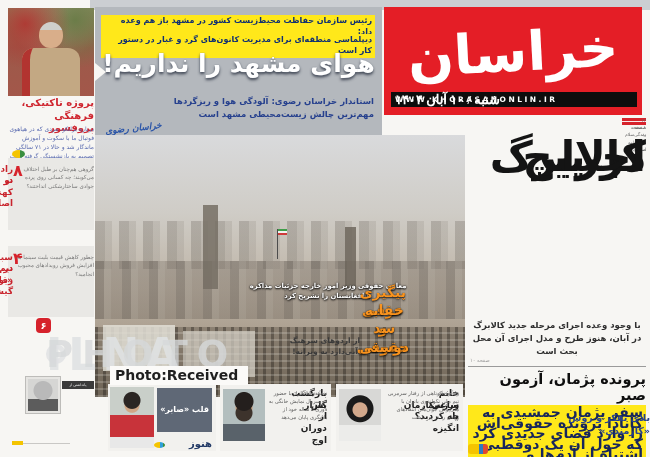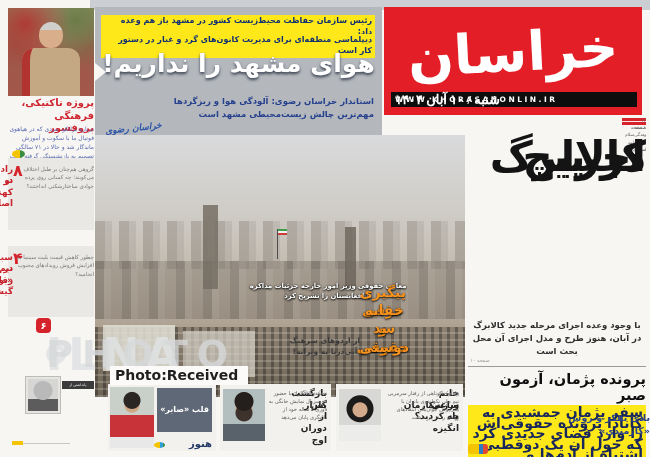--- a/index.html
+++ b/index.html
@@ -266,21 +266,21 @@
       <span>سبقت نیم‌بهای «یورو»</span>
         <br>
       <span>در رقابت گیشه</span>
     </div>
     <div class="sb-txt">چطور کاهش قیمت بلیت سینما به افزایش فروش رویدادهای محبوب انجامید؟</div>
   </div>
 
   <div class="supp-icon">۶</div>
   <div class="sb sb-item4-text">
     <span style="position:static">از اردوهای سرهنگ</span><br>
-    <span style="position:static">آبی‌درنا به ویرانه!</span>
+    <span style="position:static">آبی‌دارد به ویرانه!</span>
   </div>
 
   <div class="photo-writer"></div>
   <div class="writer-strip">یادداشتی از سیدصادق غفوریان</div>
   <div class="sb sb-title5">
     <span style="position:static">بلای تفکر و روش</span><br>
     <span style="position:static">«کارمندی»</span>
   </div>
   <div class="sb-tick"></div>
 

